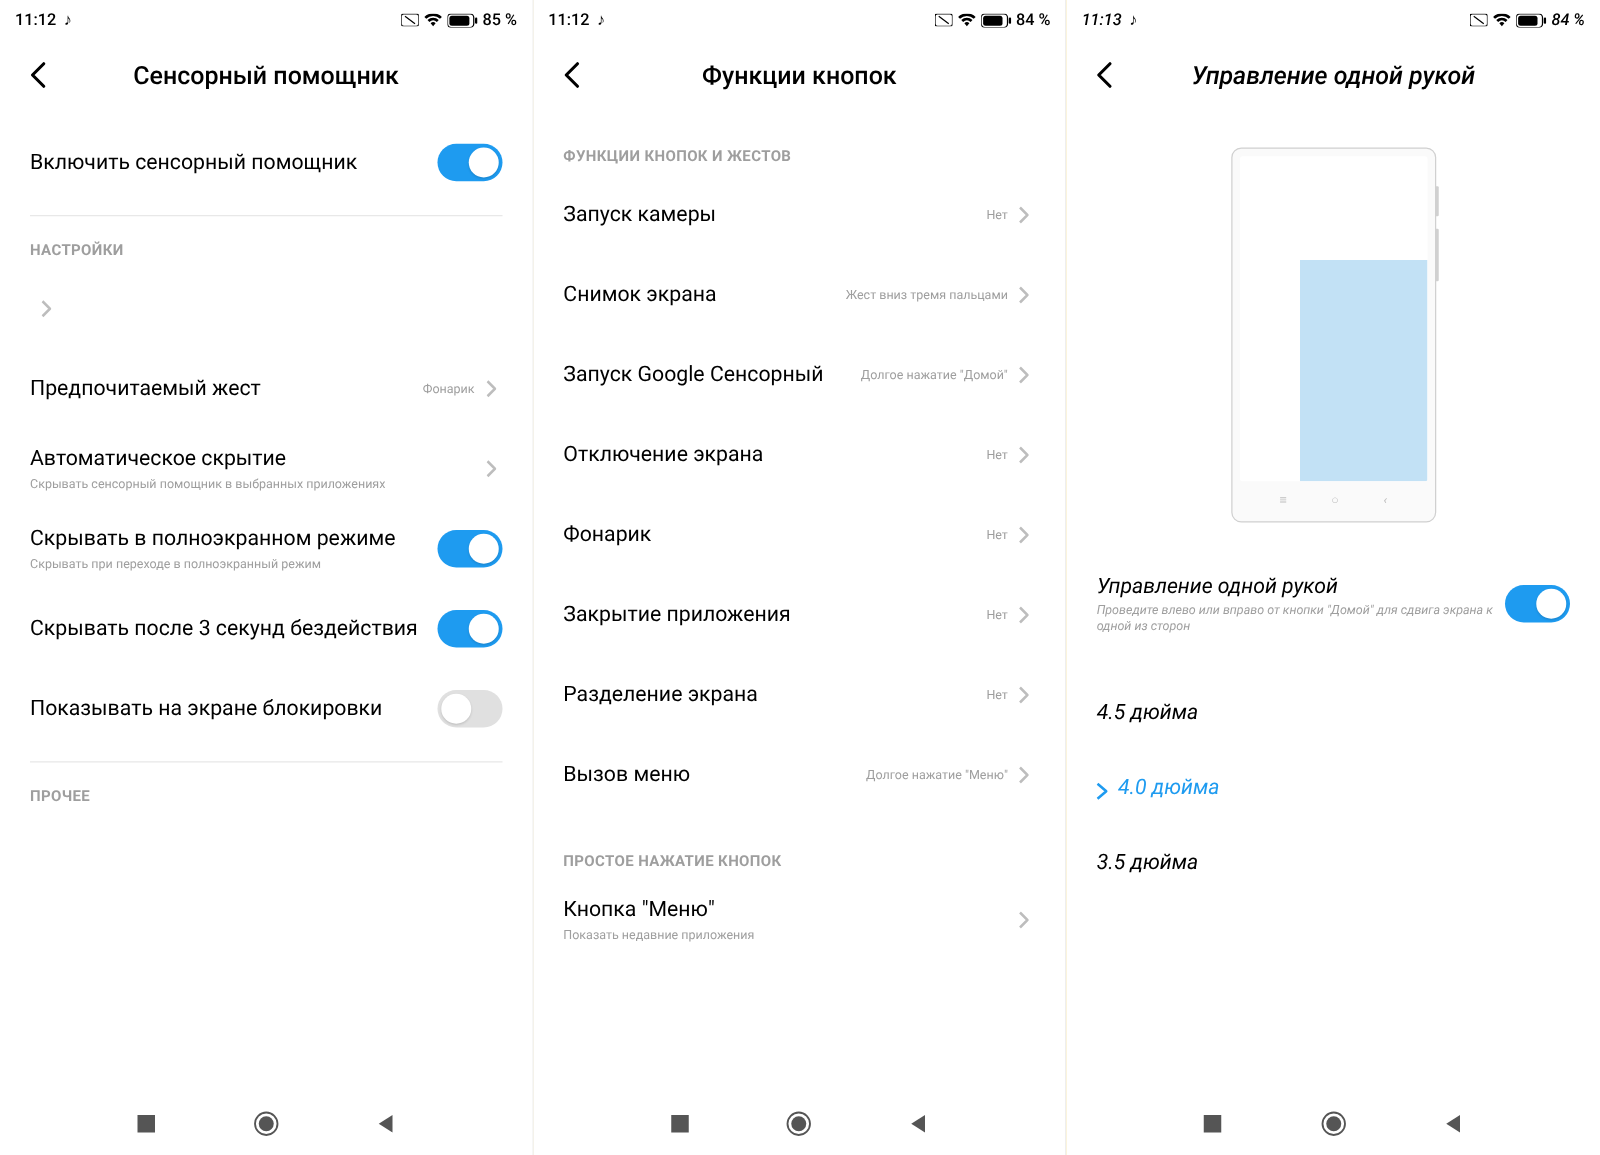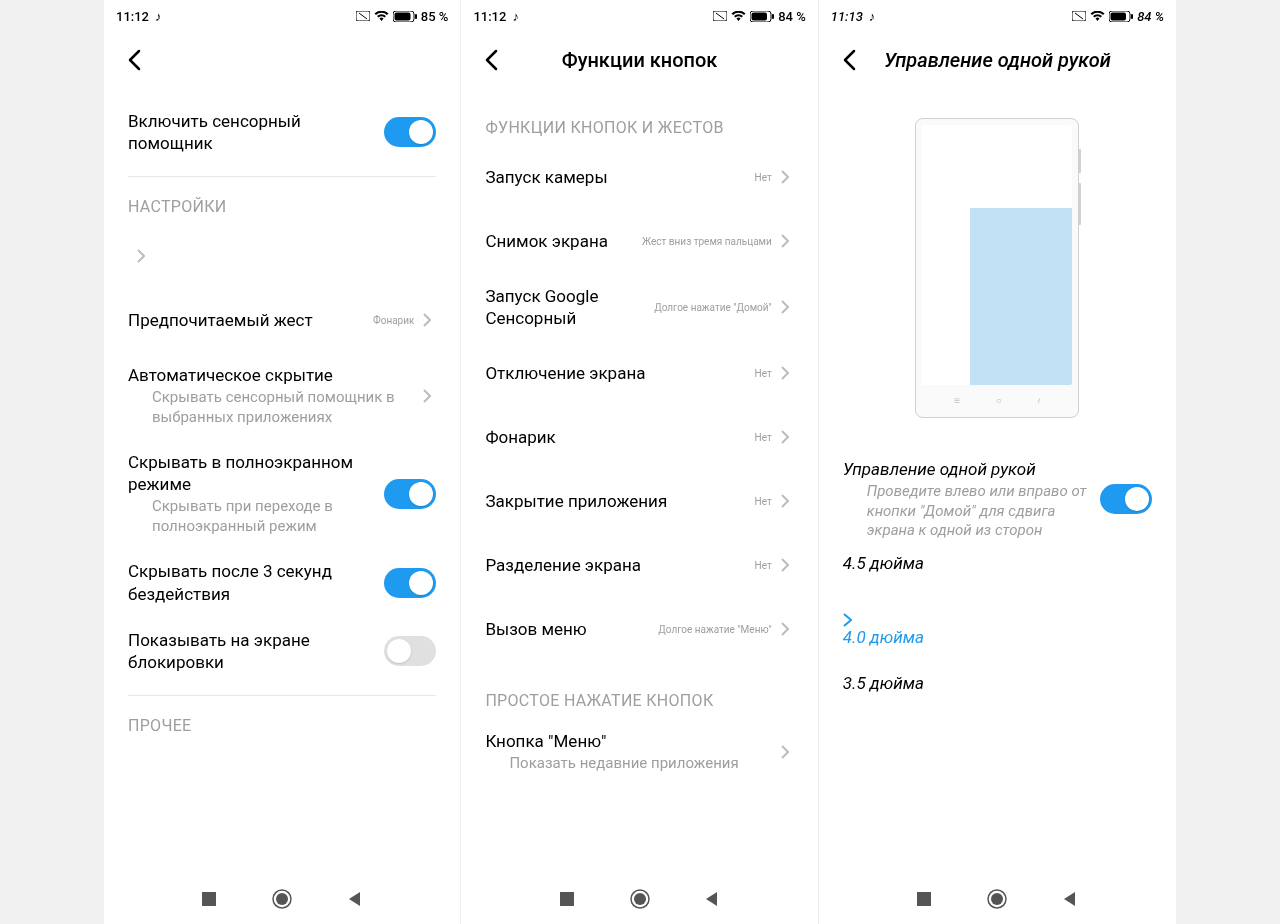--- a/index.html
+++ b/index.html
@@ -1,35 +1,35 @@
 <!DOCTYPE html>
 <html><head>
 <meta charset="utf-8">
 <style>
   * { box-sizing: border-box; margin: 0; padding: 0; font-family: -apple-system, Roboto, "Segoe UI", sans-serif; }
   body { background: #f0f0f0; display: flex; justify-content: center; }
-  .wrap { display: flex; width: 1072px; height: 924px; background: #eab308; }
+  .wrap { display: flex; width: 1280px; height: 924px; background: #eab308; }
   .screen { width: 426.66px; height: 924px; background: #fff; position: relative; overflow: hidden; display: flex; flex-direction: column; border-right: 1px solid #eee; }
   .screen:last-child { border-right: none; font-style: italic; }
 
   .statusbar { height: 28px; display: flex; align-items: center; justify-content: space-between; padding: 4px 12px 0 12px; font-size: 13px; font-weight: 500; color: #000; }
   .sb-left { display: flex; align-items: center; gap: 6px; }
   .sb-right { display: flex; align-items: center; gap: 4px; }
   .sb-note { font-size: 13px; }
 
   .header { display: flex; align-items: center; padding: 18px 16px 24px 16px; }
   .back { width: 28px; height: 28px; display: flex; align-items: center; justify-content: center; cursor: pointer; }
   .title { flex: 1; text-align: center; font-size: 20px; font-weight: 500; color: #000; margin-left: -28px; }
 
   .content { flex: 1; overflow: hidden; padding: 0 24px; }
-  .section-label { font-size: 16px; color: #9e9e9e; letter-spacing: 0.3px; margin: 20px 0 8px 0; text-transform: uppercase; }
+  .section-label { font-size: 12px; color: #9e9e9e; letter-spacing: 0.3px; margin: 20px 0 8px 0; text-transform: uppercase; font-weight: bold; }
   .row { display: flex; align-items: center; min-height: 64px; padding: 12px 0; }
   .row-main { flex: 1; display: flex; flex-direction: column; justify-content: center; }
   .row-title { font-size: 17px; color: #000; line-height: 1.3; }
-  .row-sub { font-size: 15px; color: #9e9e9e; line-height: 1.3; margin-top: 2px; margin-left: 24px; }
+  .row-sub { font-size: 10px; color: #9e9e9e; line-height: 1.3; margin-top: 2px; }
   .row-value { font-size: 10px; color: #9e9e9e; text-align: right; max-width: 140px; margin-left: 8px; }
   .row-chevron { width: 18px; display: flex; align-items: center; justify-content: center; color: #bdbdbd; margin-left: 4px; }
   .row-toggle { margin-left: 8px; }
 
   .divider { height: 1px; background: #e8e8e8; margin: 10px 0; }
 
   .toggle { width: 52px; height: 30px; border-radius: 15px; position: relative; cursor: pointer; }
   .toggle.on { background: #1e9bf0; }
   .toggle.off { background: #e0e0e0; }
   .toggle .knob { position: absolute; width: 24px; height: 24px; background: #fff; border-radius: 50%; top: 3px; transition: left .2s; box-shadow: 0 1px 2px rgba(0,0,0,.15); }
@@ -40,22 +40,22 @@
   .nav-icon { width: 18px; height: 18px; }
 
   
   .preview { display: flex; justify-content: center; padding: 20px 0 28px 0; }
   .phone { width: 164px; height: 300px; border: 1px solid #d0d0d0; border-radius: 8px; background: #fafafa; position: relative; }
   .phone-screen-area { position: absolute; top: 6px; left: 6px; right: 6px; bottom: 32px; background: #fff; border-radius: 2px; overflow: hidden; }
   .phone-inner { position: absolute; bottom: 0; right: 0; width: 68%; height: 68%; background: #c2e1f5; }
   .phone-buttons { position: absolute; bottom: 8px; left: 0; right: 0; height: 18px; display: flex; justify-content: space-around; align-items: center; padding: 0 20px; color: #c0c0c0; font-size: 10px; }
   .phone-side { position: absolute; right: -3px; width: 3px; background: #d0d0d0; border-radius: 1px; }
 
-  .size-row { min-height: 60px; display: flex; align-items: flex-start; font-size: 17px; color: #000; cursor: pointer; }
-  .size-row.selected { color: #1e9bf0; flex-direction: column; }
+  .size-row { min-height: 60px; display: flex; align-items: flex-end; font-size: 17px; color: #000; cursor: pointer; }
+  .size-row.selected { color: #1e9bf0; }
   .size-row .sel-chev { margin-right: 8px; display: inline-flex; }
 
   svg { display: block; }
 </style>
 </head>
 <body>
 
 <div class="wrap">
 
   <div class="screen">
@@ -86,20 +86,21 @@
         <span>85 %</span>
       </div>
     </div>
 
     <div class="header">
       <div class="back">
         <svg width="14" height="22" viewBox="0 0 14 22">
             <path d="M12 2 L3 11 L12 20" stroke="#000" stroke-width="2.5" fill="none" stroke-linecap="round" stroke-linejoin="round"></path>
           </svg>
       </div>
+      <div class="title">Сенсорный помощник</div>
     </div>
 
     <div class="content">
       <div class="row">
         <div class="row-main">
             <div class="row-title">Включить сенсорный помощник</div>
           </div>
         <div class="row-toggle">
             <div class="toggle on">
               <div class="knob"></div>

